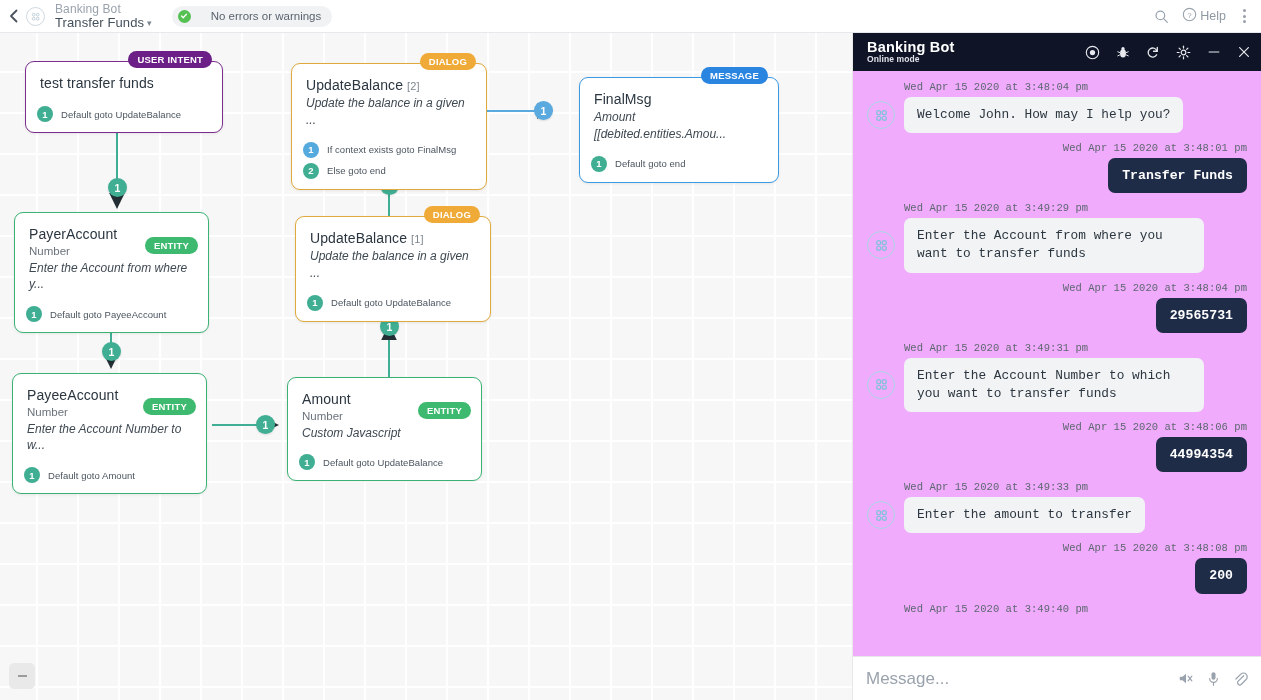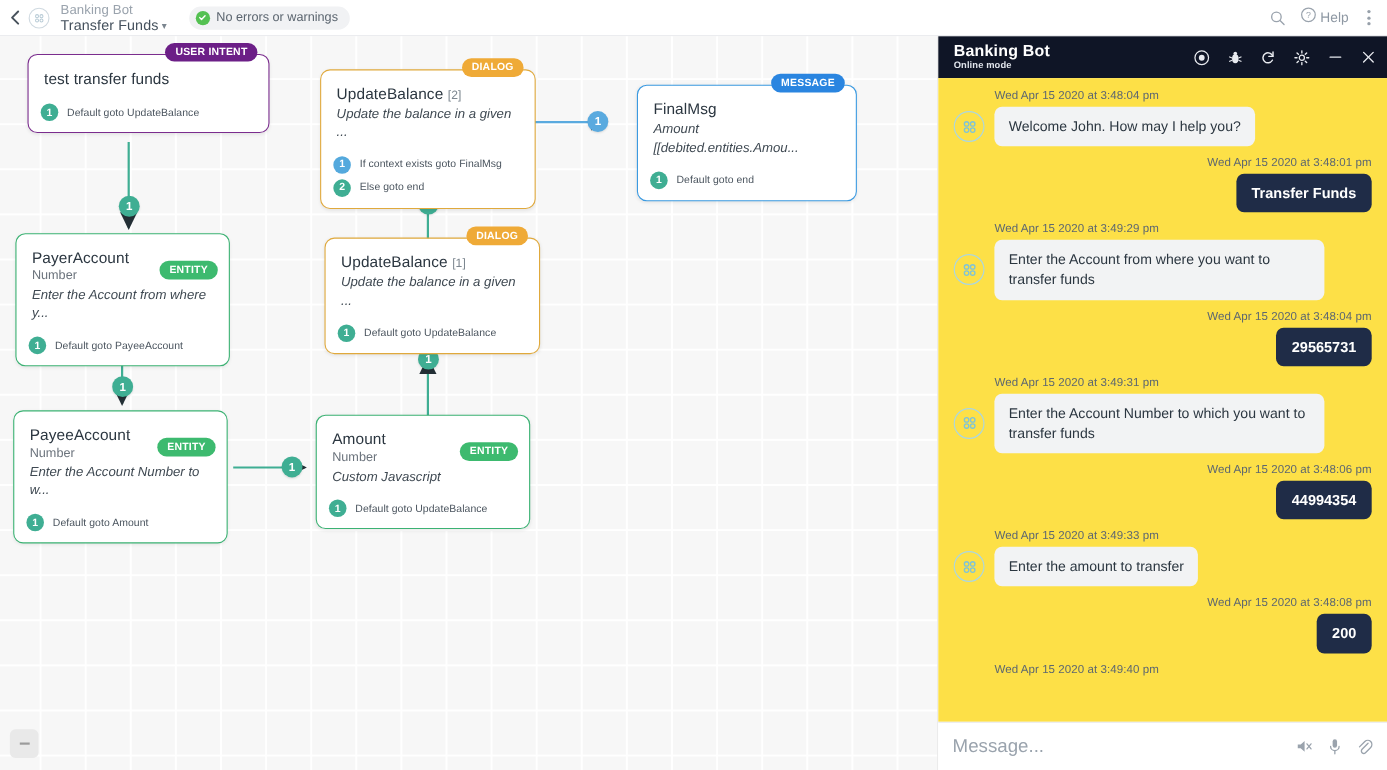--- a/index.html
+++ b/index.html
@@ -36,21 +36,21 @@
   .title-line1 { font-size: 12px; color: #9aa3ad; letter-spacing: .1px; }
   .title-line2 { font-size: 13px; color: #44505c; letter-spacing: .1px; }
   .title-line2 .caret { font-size: 9px; color: #7b858f; margin-left: 3px; position: relative; top:-1px;}
   .status-pill {
     margin-left: 20px;
     height: 21px;
     background: #f1f2f4;
     border-radius: 11px;
     display: flex; align-items: center;
     padding: 0 11px 0 6px;
-    gap: 6px;
+    gap: 20px;
   }
   .status-pill .dot {
     width: 13px; height: 13px; border-radius: 50%;
     background: #54c152;
     display:flex;align-items:center;justify-content:center;
   }
   .status-pill .dot svg { display:block; }
   .status-pill .txt { font-size: 11.5px; color: #5a646e; white-space: nowrap; }
   .topbar-right {
     margin-left: auto;
@@ -165,22 +165,23 @@
   .chat-title { line-height: 1.05; }
   .chat-title .n { font-size: 14.5px; font-weight: bold; color: #ffffff; letter-spacing:.2px;}
   .chat-title .m { font-size: 8.5px; font-weight: bold; color: #dfe3ea; letter-spacing:.1px;}
   .chat-hicons { margin-left: auto; display: flex; align-items: center; gap: 16px; color: #e8eaef; }
   .chat-hicons > span { display: flex; align-items: center; cursor: pointer; }
 
   .chat-body {
     flex: 1 1 auto;
     overflow: hidden;
     padding: 10px 14px 6px 14px;
-    background: #fde047;
+    background: #f0abfc;
     position: relative;
+    font-family: Liberation Mono, monospace;
   }
   .msg-group { margin-bottom: 9px; }
   .ts { font-size: 10.5px; color: #5d6770; margin-bottom: 4px; letter-spacing: .05px; }
   .ts.right { text-align: right; }
 
   .row-bot { display: flex; align-items: center; gap: 9px; }
   .avatar {
     width: 28px; height: 28px; border-radius: 50%;
     border: 1.3px solid #a9d6e5;
     display: flex; align-items: center; justify-content: center;
@@ -294,21 +295,21 @@
     <path d="M486,78 L551,78" stroke="#5aaadf" stroke-width="2" fill="none" marker-end="url(#arrT)"></path>
   </svg>
 
   <div class="edge-num" style="left:108px; top:145px;">1</div>
   <div class="edge-num" style="left:102px; top:309px;">1</div>
   <div class="edge-num" style="left:256px; top:382px;">1</div>
   <div class="edge-num" style="left:380px; top:284px;">1</div>
   <div class="edge-num" style="left:380px; top:143px;">1</div>
   <div class="edge-num blue" style="left:534px; top:68px;">1</div>
 
-  <div class="node purple" style="left:25px; top:16px; width:220px;">
+  <div class="node purple" style="left:25px; top:28px; width:198px;">
     <div class="badge user-intent">USER INTENT</div>
     <div class="node-body">
       <div class="node-title"><span>test transfer funds</span></div>
     </div>
     <div class="conn-list">
       <div class="conn-row">
         <span class="conn-num">1</span>
         <span class="conn-txt">Default goto UpdateBalance</span>
       </div>
     </div>

